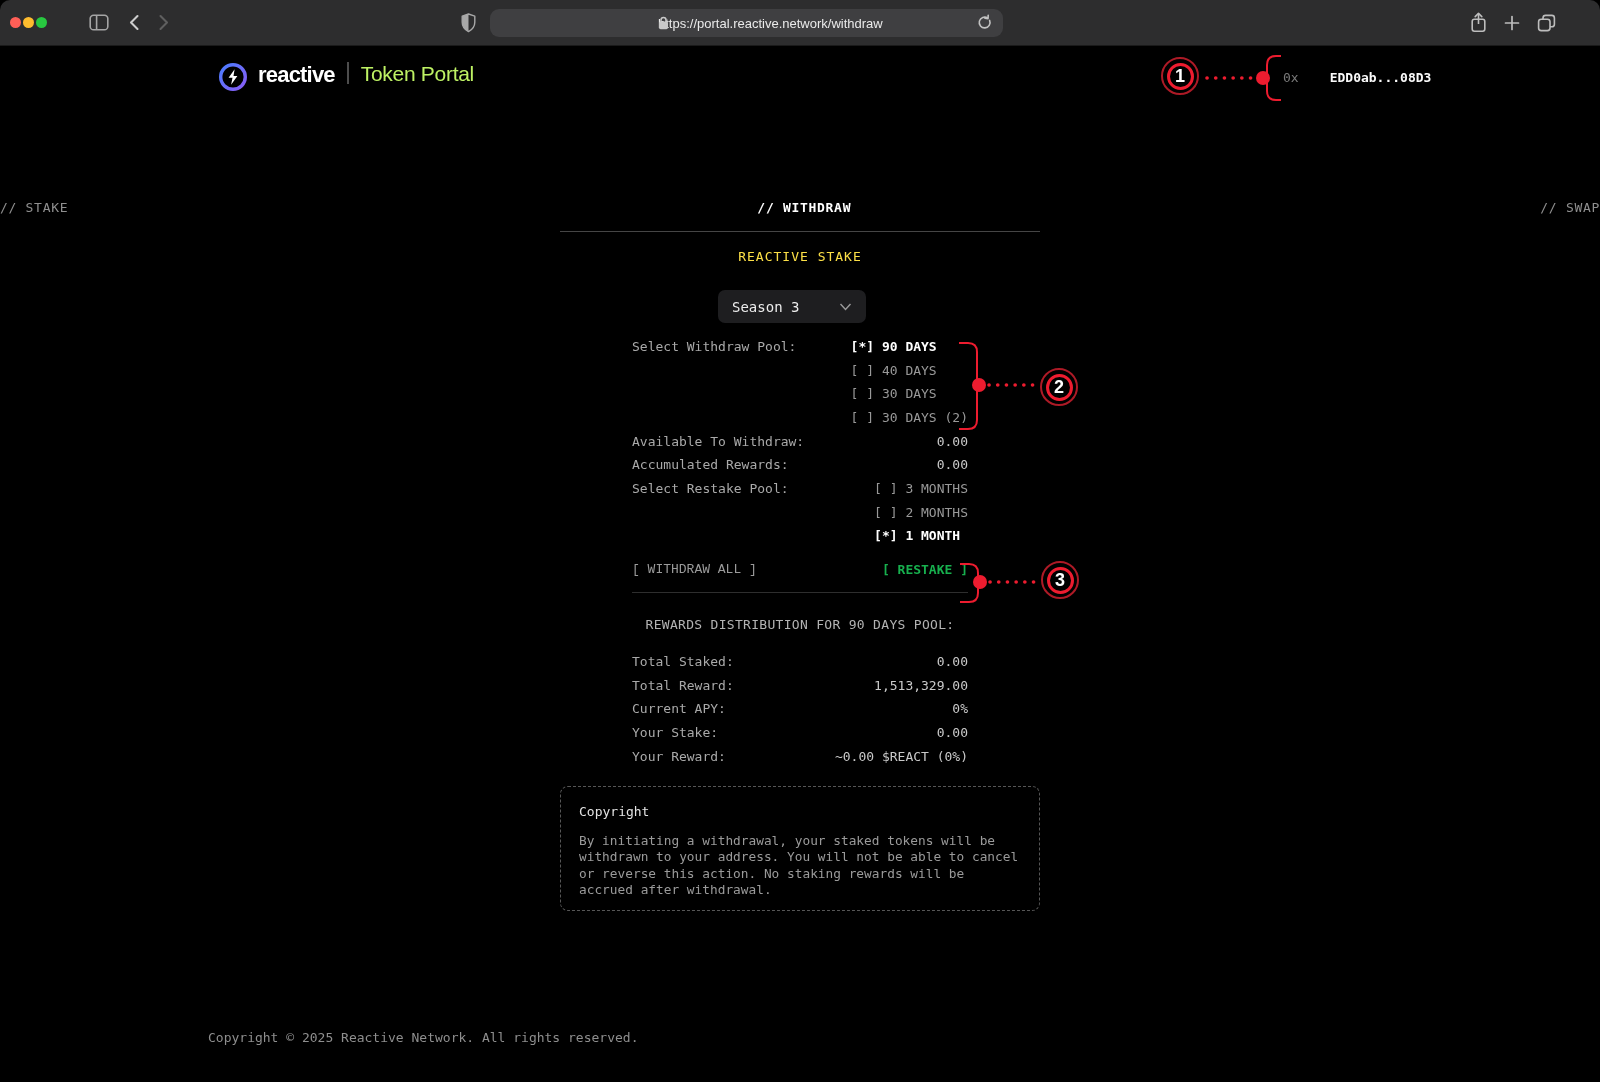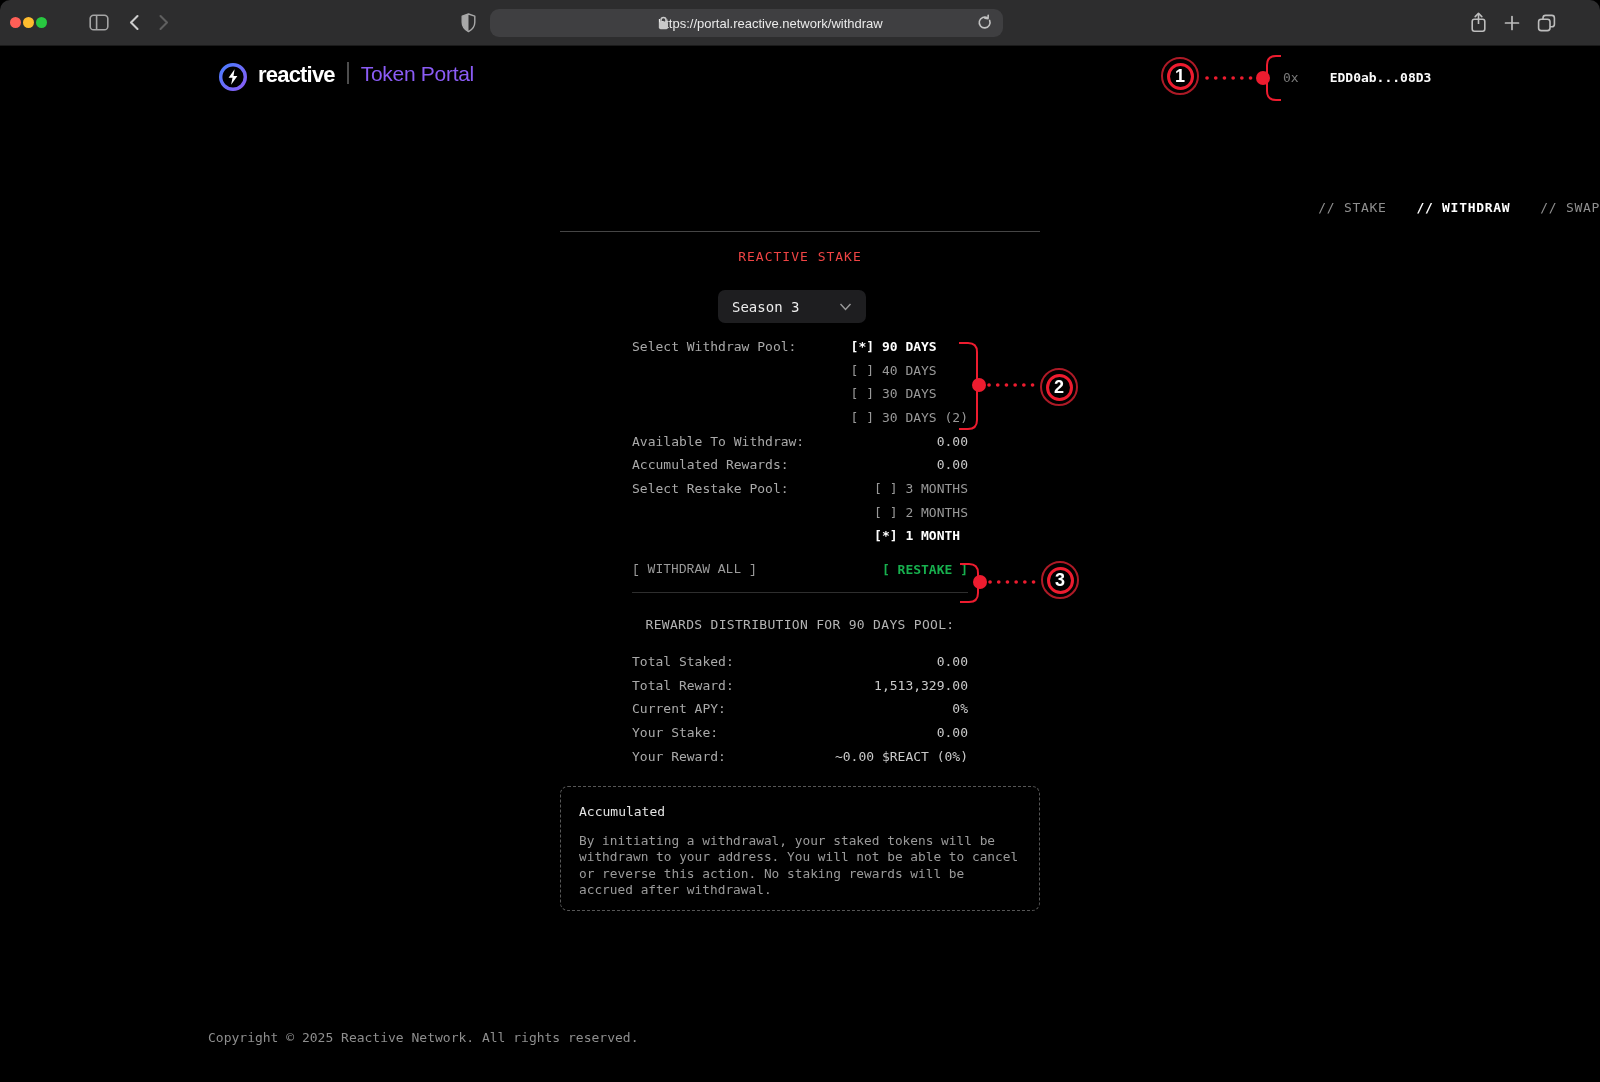--- a/index.html
+++ b/index.html
@@ -36,36 +36,36 @@
   .page { position:absolute; top:46px; left:0; width:1600px; height:1036px; background:#000; }
 
   .logo { position:absolute; left:218px; top:16px; height:30px; display:flex; }
   .logo-word {
     font-family:"Liberation Sans", sans-serif; font-weight:700; font-size:22px;
     letter-spacing:-0.8px; color:#fff; margin-left:10px;
   }
   .logo-sep { width:2px; height:22px; background:#4d4d4d; margin:0 12px; }
   .logo-suffix {
     font-family:"Liberation Sans", sans-serif; font-weight:400; font-size:21px;
-    letter-spacing:-0.3px; color:#8b5cf6;
+    letter-spacing:-0.3px; color:#bef264;
   }
   .wallet { position:absolute; left:1283px; top:24px; font-size:13px; line-height:16px; white-space:nowrap; cursor:pointer; }
   .wallet .pfx { color:#7a7a7a; }
   .wallet .addr { color:#fafafa; font-weight:700;padding-left:31px; }
 
   .tabs {
-    position:absolute; left:0; right:0; top:152px; display:flex; justify-content:flex-end; gap:30px;
-    font-size:13px; line-height:20px; letter-spacing:0.7px;margin-left:16px;
+    position:absolute; left:0; right:0; top:152px; display:flex; justify-content:space-between; gap:30px;
+    font-size:13px; line-height:20px; letter-spacing:0.7px;
   }
   .tab { color:#8f8f8f; cursor:pointer; }
   .tab.active { color:#ffffff; font-weight:700; }
   .divider1 { position:absolute; left:560px; width:480px; top:185px; border-top:1px solid #454545; }
   .stake-title {
     position:absolute; left:0; right:0; top:201px; text-align:center;
-    font-size:13px; line-height:20px; letter-spacing:1px; color:#ef4444;
+    font-size:13px; line-height:20px; letter-spacing:1px; color:#fde047;
   }
   .season {
     position:absolute; left:718px; top:244px; width:148px; height:33px;
     background:#1e1e20; border-radius:7px; display:flex; align-items:center;
     justify-content:space-between; padding:0 14px; cursor:pointer;
   }
   .season-value { font-size:14px; color:#ececec; }
 
   .table { position:absolute; left:632px; top:289px; width:336px; font-size:13px; line-height:23.66px; }
   .row { display:flex; justify-content:space-between; }
@@ -256,21 +256,21 @@
       <span class="lbl">Your Stake:</span>
       <span class="val">0.00</span>
     </div>
     <div class="row">
       <span class="lbl">Your Reward:</span>
       <span class="val">~0.00 $REACT (0%)</span>
     </div>
   </div>
 
   <div class="disclaimer">
-    <div class="disclaimer-title">Accumulated</div>
+    <div class="disclaimer-title">Copyright</div>
     <div class="disclaimer-body">By initiating a withdrawal, your staked tokens will be
 withdrawn to your address. You will not be able to cancel
 or reverse this action. No staking rewards will be
 accrued after withdrawal.</div>
   </div>
 
   <div class="footer">Copyright © 2025 Reactive Network. All rights reserved.</div>
 
   <div class="ann">
     <div class="ann-circle" style="left:1161px; top:11px;">

